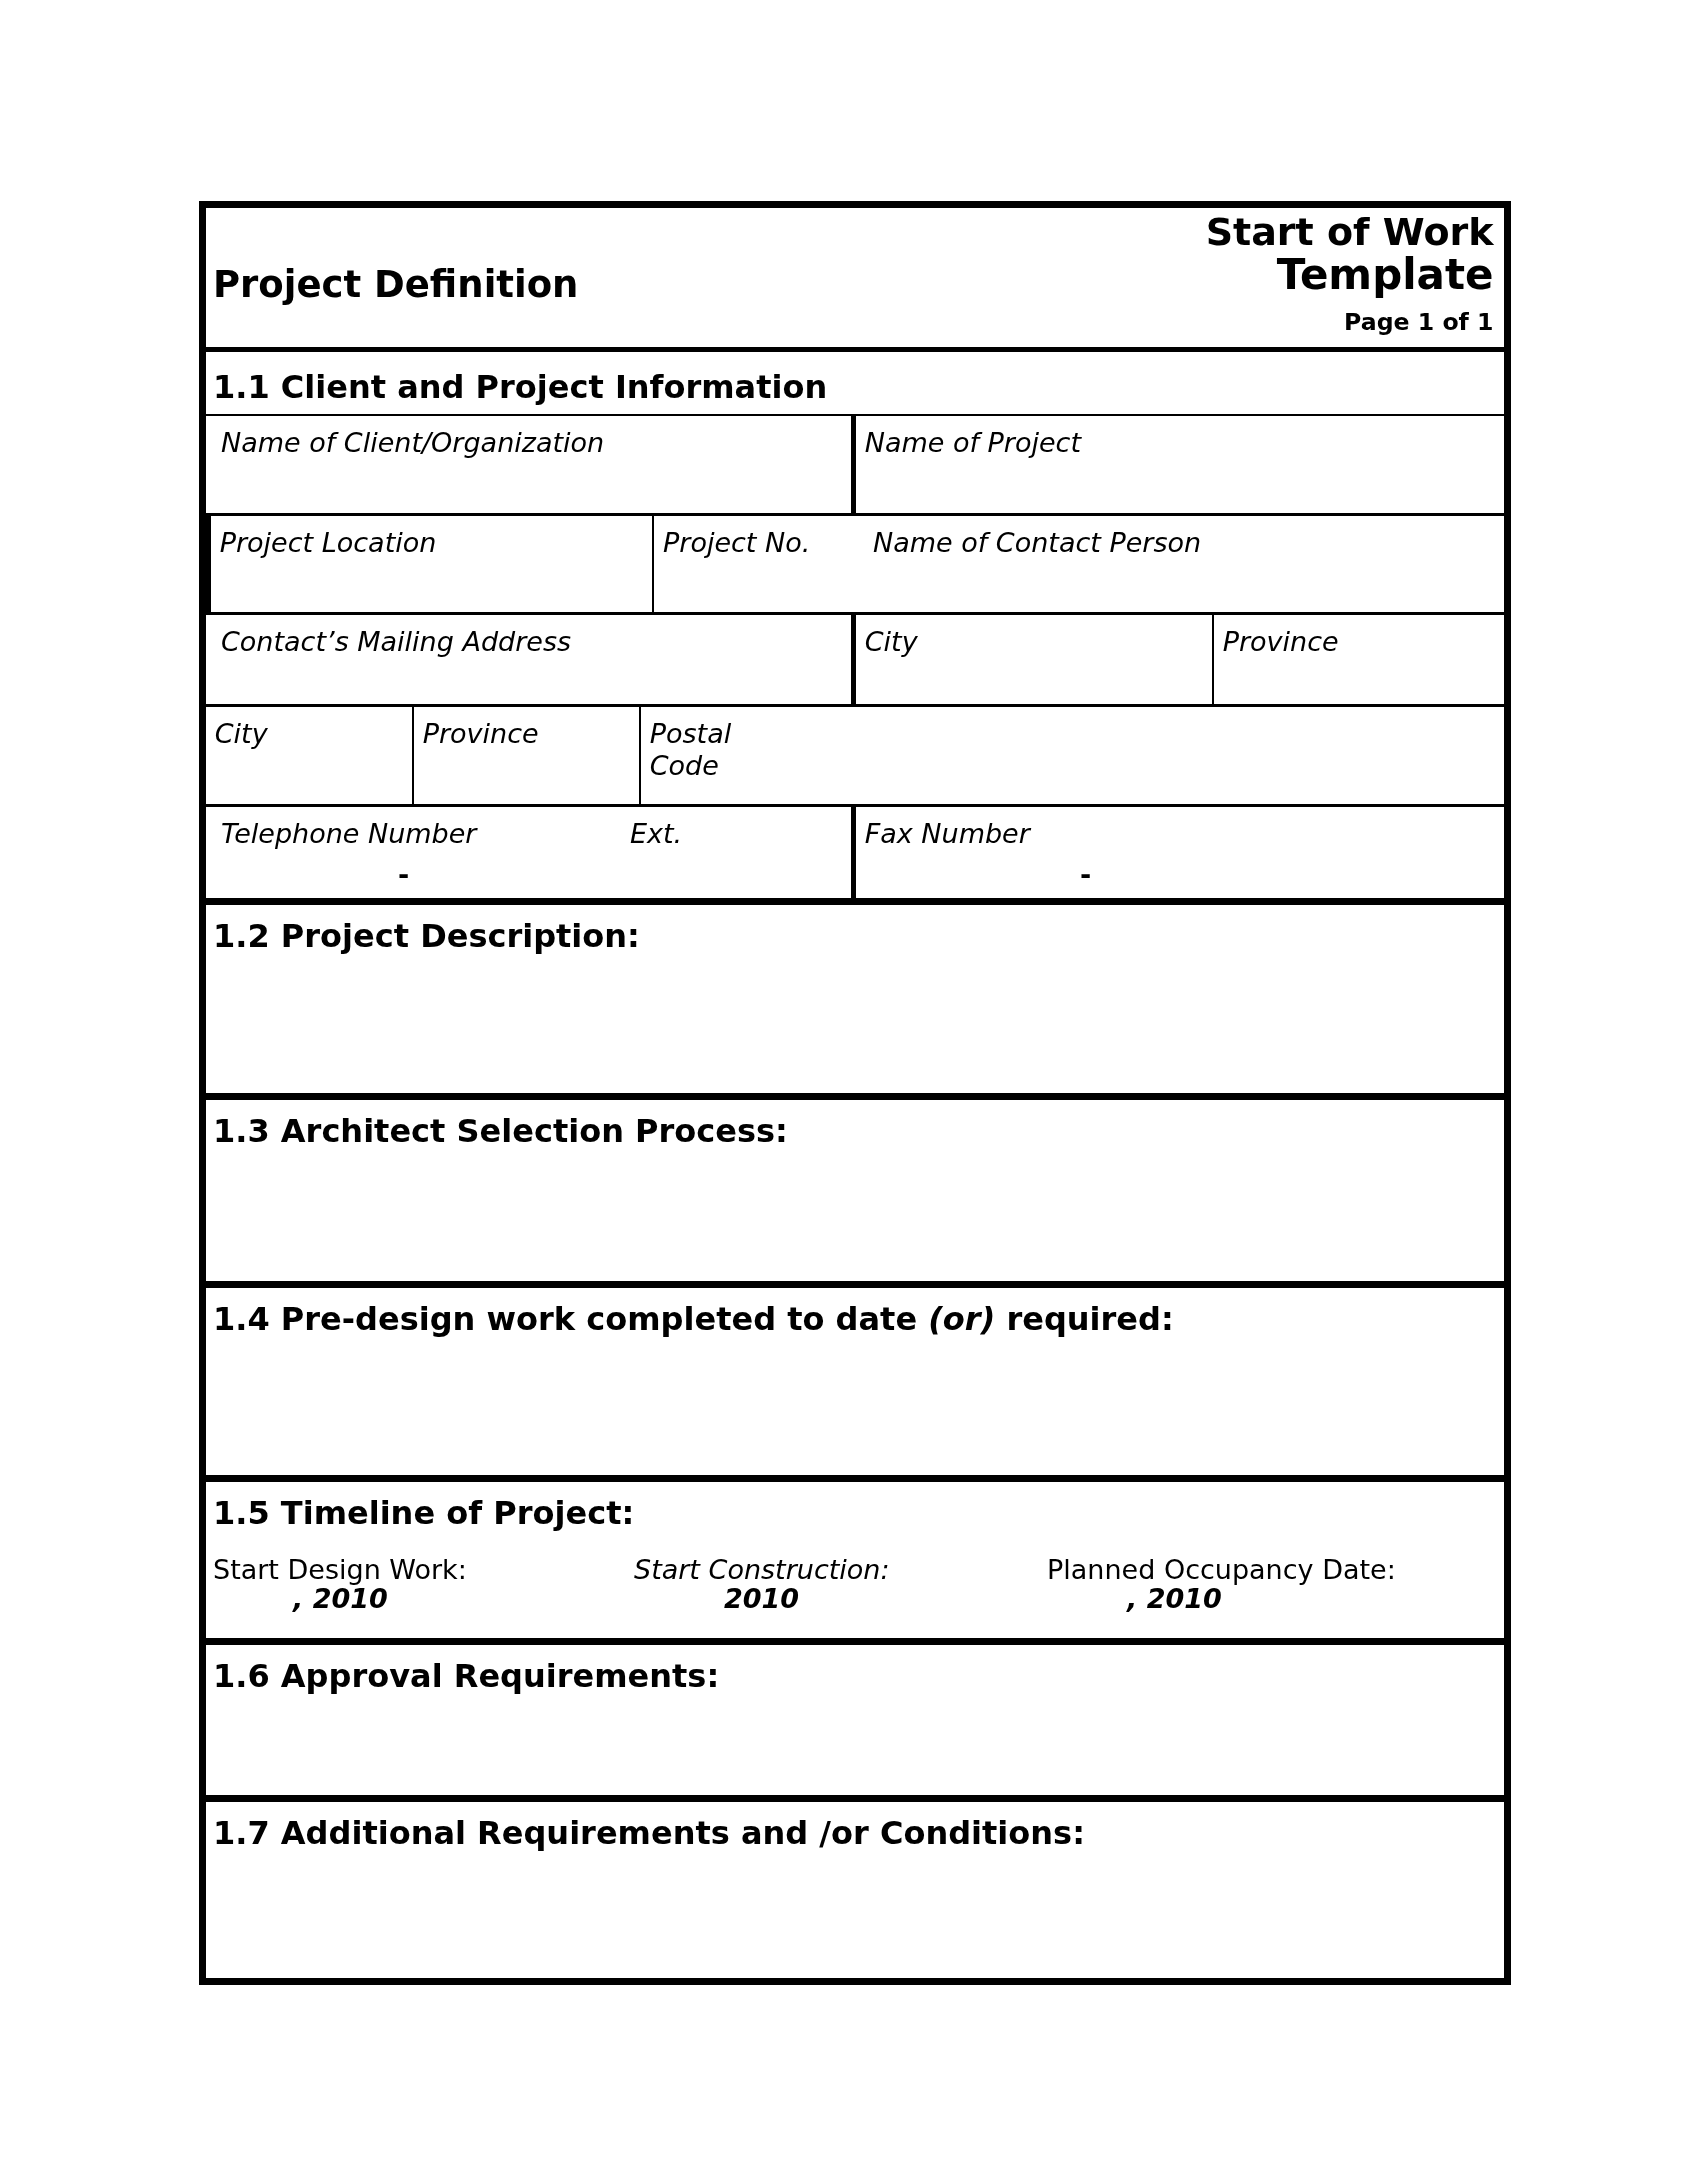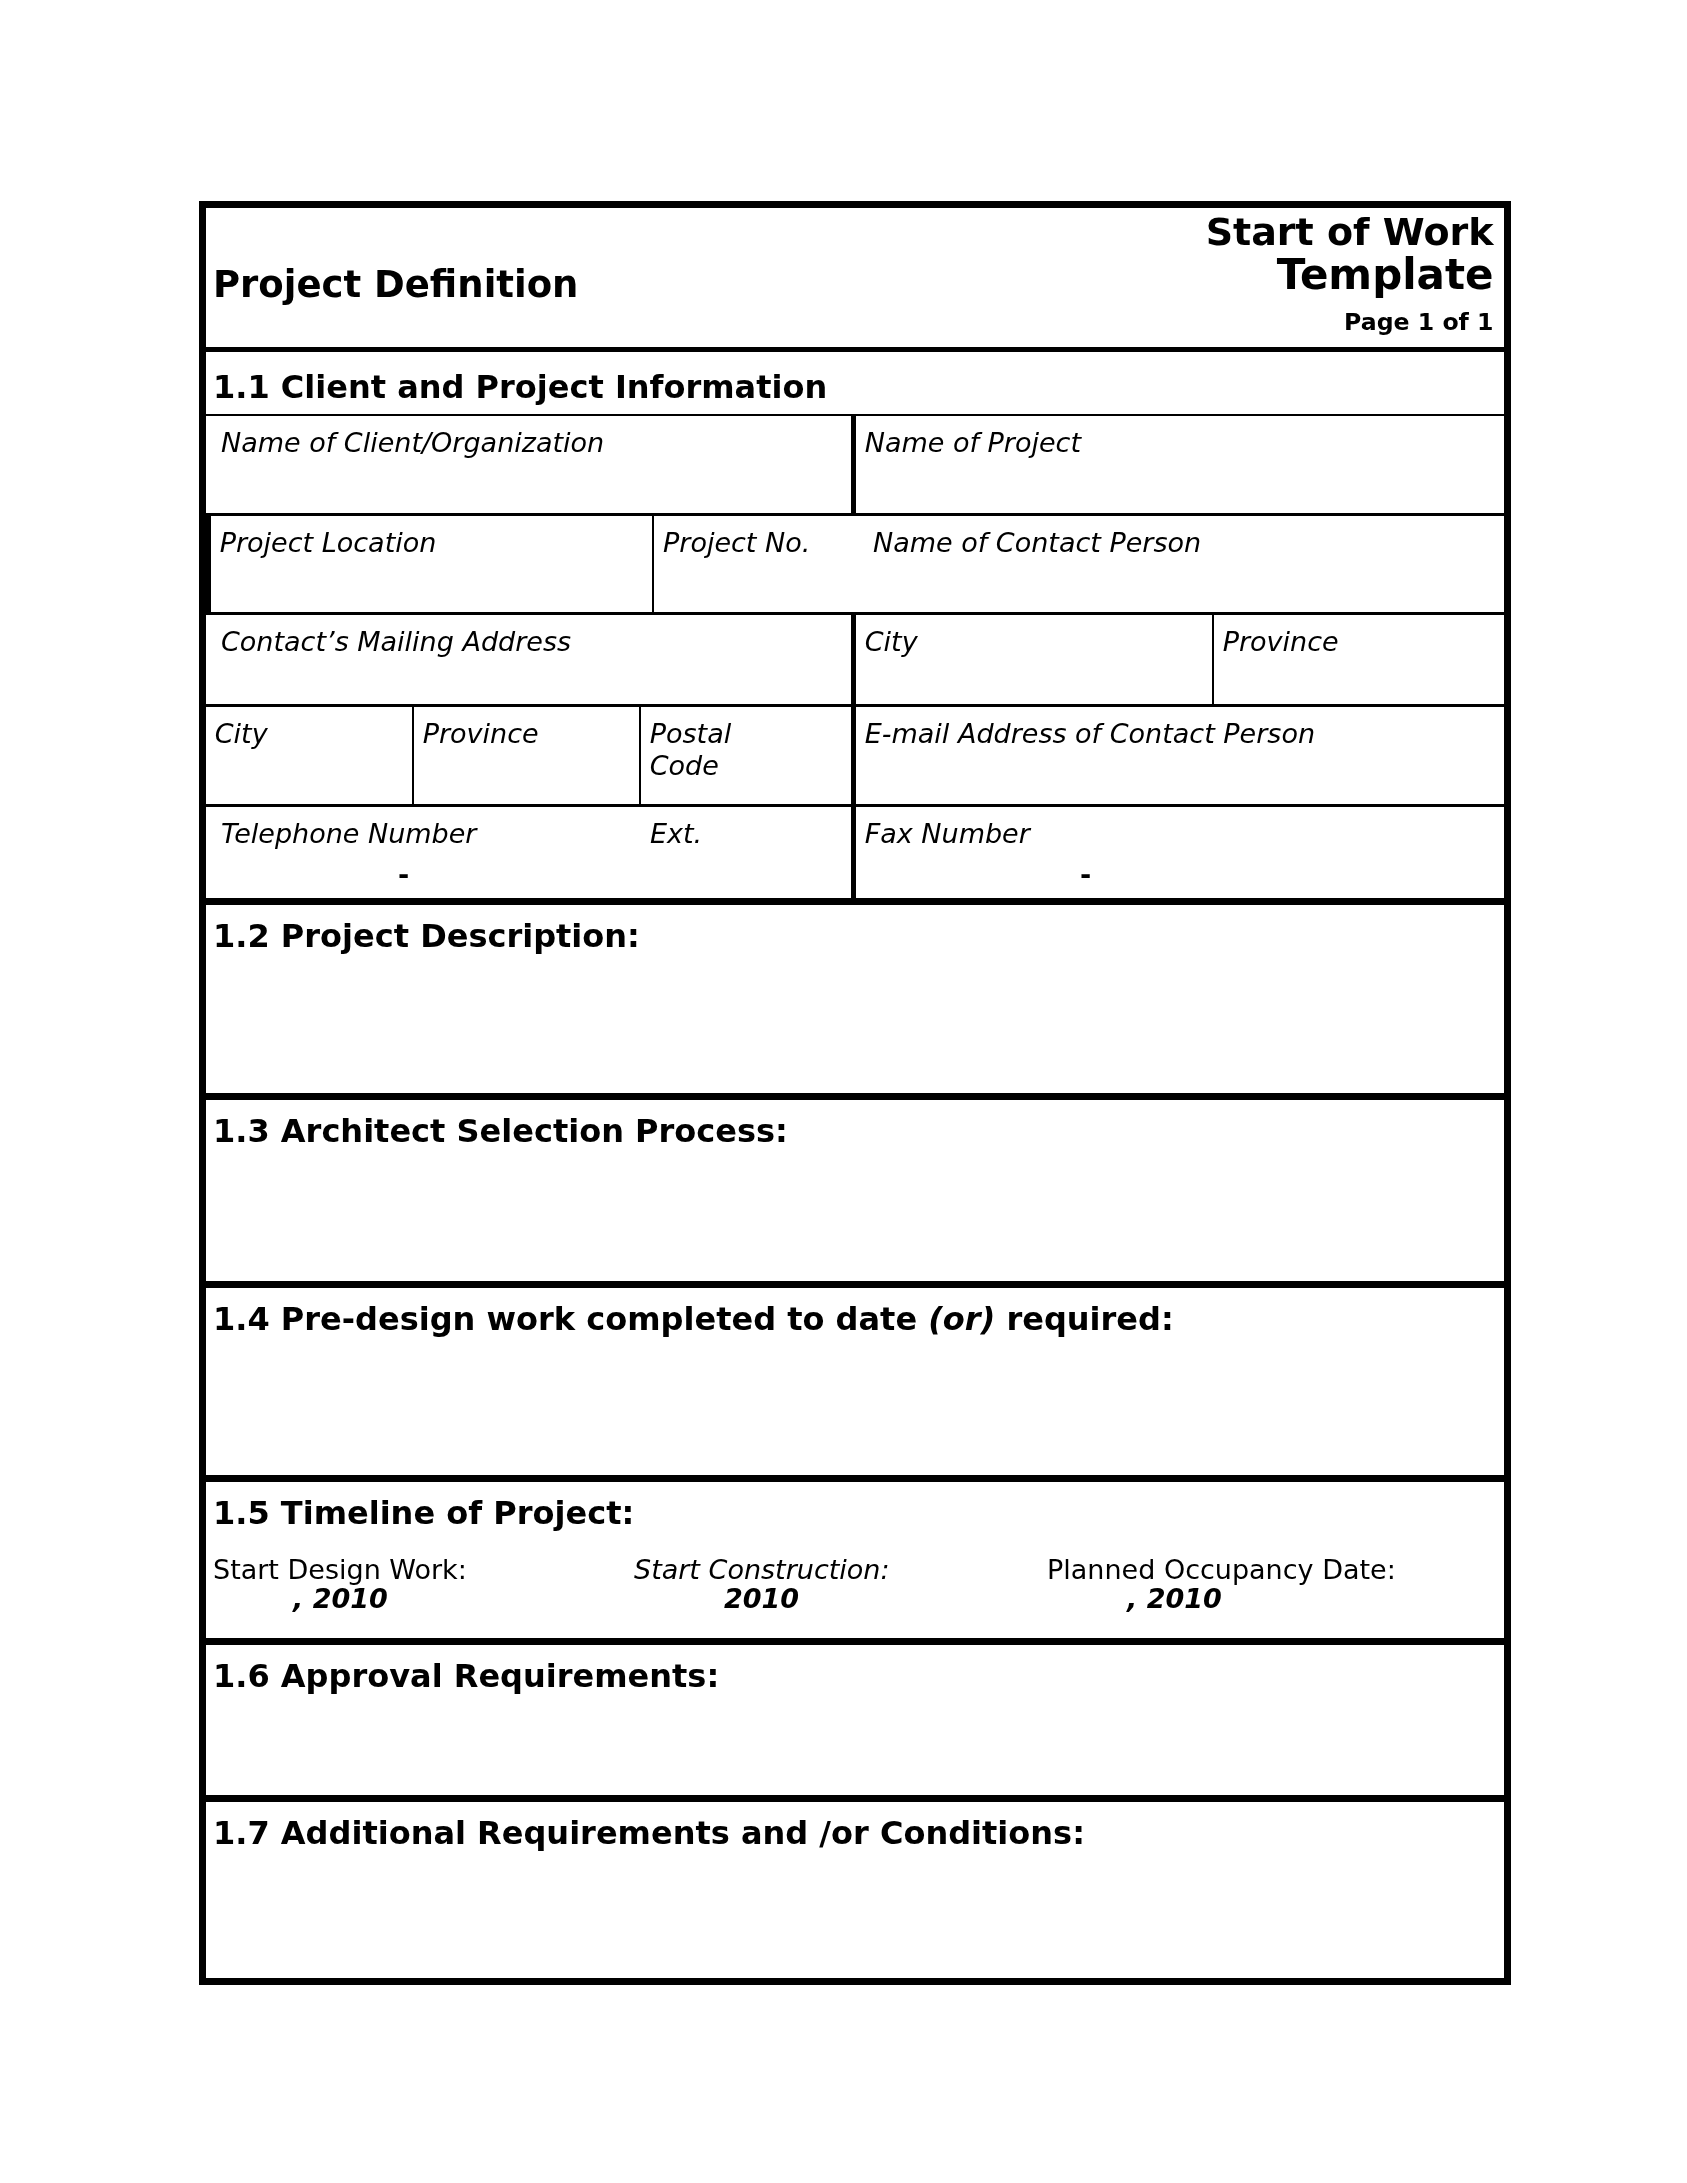--- a/index.html
+++ b/index.html
@@ -44,21 +44,21 @@
   .doc-title{position:absolute;left:7px;top:55px;font-weight:bold;font-size:37px;}
   .tmpl-line{position:absolute;right:10.5px;text-align:right;font-weight:bold;}
   .tmpl-1{top:1.7px;font-size:38px;}
   .tmpl-2{top:42px;font-size:42px;}
   .tmpl-page{top:100px;font-size:23.6px;}
 
   .sec-head{position:absolute;left:7px;top:10.5px;font-weight:bold;font-size:32px;line-height:1.25;white-space:nowrap;}
   .head11-text{position:absolute;left:7px;top:15.7px;font-weight:bold;font-size:32px;}
   .bi{font-style:italic;}
 
-  .ext-label{position:absolute;left:444px;top:10.5px;}
+  .ext-label{position:absolute;left:424px;top:10.5px;}
   .dash{position:absolute;top:52px;font-weight:bold;font-style:normal;font-size:27px;}
   .dash-phone{left:192px;}
   .dash-fax{left:224px;}
 
   .tl-label{position:absolute;top:72px;font-size:27px;font-style:normal;white-space:nowrap;}
   .tl-value{position:absolute;top:101px;font-size:27px;font-weight:bold;font-style:italic;white-space:nowrap;}
   .tl-l1{left:7px;}  .tl-l2{left:428px;font-style:italic;} .tl-l3{left:841px;}
   .tl-v1{left:87px;}.tl-v2{left:518px;} .tl-v3{left:921px;}
 </style>
 </head>
@@ -119,23 +119,20 @@
       <div class="cell c-cityl">
         <span>City</span>
       </div>
       <div class="cell c-provl">
         <span>Province</span>
       </div>
       <div class="cell c-postal">
         <span>Postal Code</span>
       </div>
     </div>
-    <div class="cell half-r">
-      <span>E-mail Address of Contact Person</span>
-    </div>
   </div>
 
   <div class="row r5">
     <div class="cell half-l">
       <span>Telephone Number</span>
       <span class="ext-label">Ext.</span>
       <span class="dash dash-phone">-</span>
     </div>
     <div class="cell half-r">
       <span>Fax Number</span>

